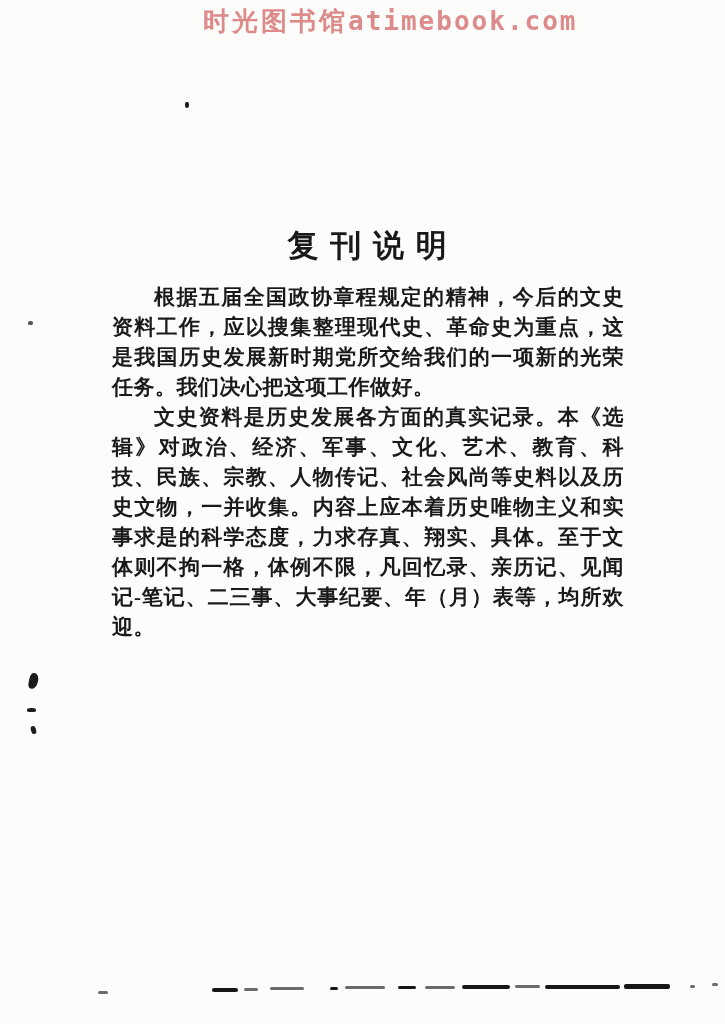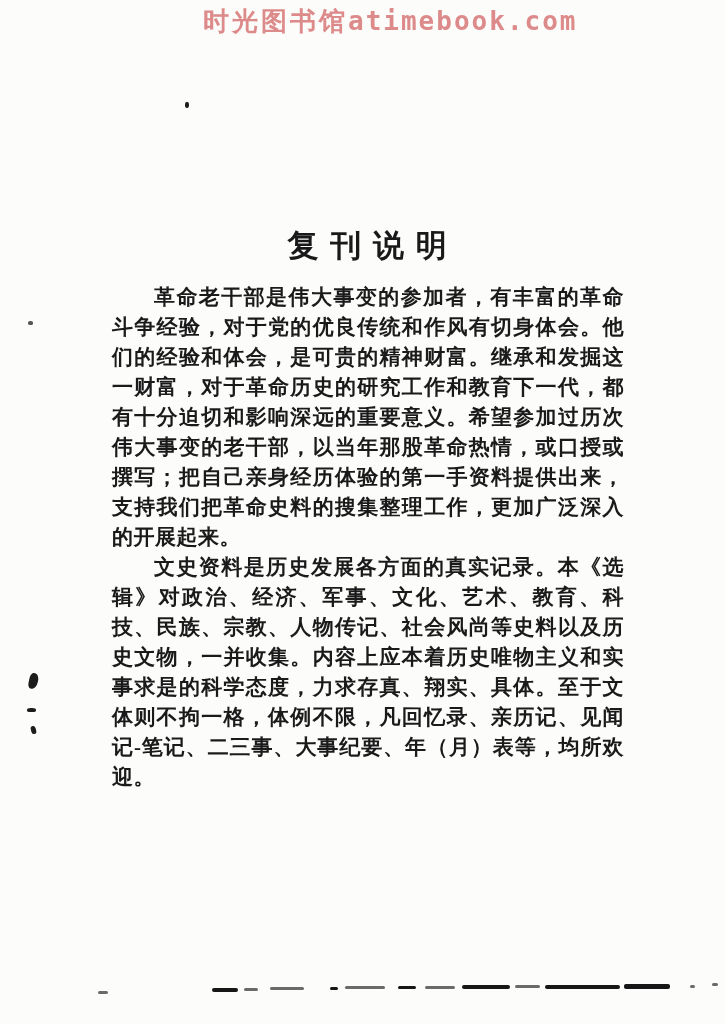--- a/index.html
+++ b/index.html
@@ -73,21 +73,21 @@
 
 <div class="page">
 
   <div class="watermark">
     <span class="wm-cn">时光图书馆</span><span class="wm-en">atimebook.com</span>
   </div>
 
   <div class="doc-title">复 刊 说 明</div>
 
   <div class="doc-body">
-    <p>革命老干部是伟大事变的参加者，有丰富的革命斗争经验，对于党的优良传统和作风有切身体会。他们的经验和体会，是可贵的精神财富。继承和发掘这一财富，对于革命历史的研究工作和教育下一代，都有十分迫切和影响深远的重要意义。希望参加过历次伟大事变的老干部，以当年那股革命热情，或口授或撰写；把自己亲身经历体验的第一手资料提供出来，支持我们把革命史料的搜集整理工作，更加广泛深入的开展起来。</p>
+    <p>根据五届全国政协章程规定的精神，今后的文史资料工作，应以搜集整理现代史、革命史为重点，这是我国历史发展新时期党所交给我们的一项新的光荣任务。我们决心把这项工作做好。</p>
     <p>文史资料是历史发展各方面的真实记录。本《选辑》对政治、经济、军事、文化、艺术、教育、科技、民族、宗教、人物传记、社会风尚等史料以及历史文物，一并收集。内容上应本着历史唯物主义和实事求是的科学态度，力求存真、翔实、具体。至于文体则不拘一格，体例不限，凡回忆录、亲历记、见闻记-笔记、二三事、大事纪要、年（月）表等，均所欢迎。</p>
   </div>
 
   <div class="speck" style="left:185px;top:102px;width:4px;height:6px;"></div>
   <div class="speck" style="left:28px;top:321px;width:5px;height:4px;background:#555;"></div>
   <div class="speck" style="left:29px;top:673px;width:9px;height:16px;border-radius:45% 55% 60% 40%;transform:rotate(12deg);"></div>
   <div class="speck" style="left:27px;top:708px;width:9px;height:4px;"></div>
   <div class="speck" style="left:31px;top:726px;width:5px;height:8px;transform:rotate(-15deg);"></div>
 
   <div class="edge-seg faint" style="left:98px;top:991px;width:10px;height:3px;"></div>

